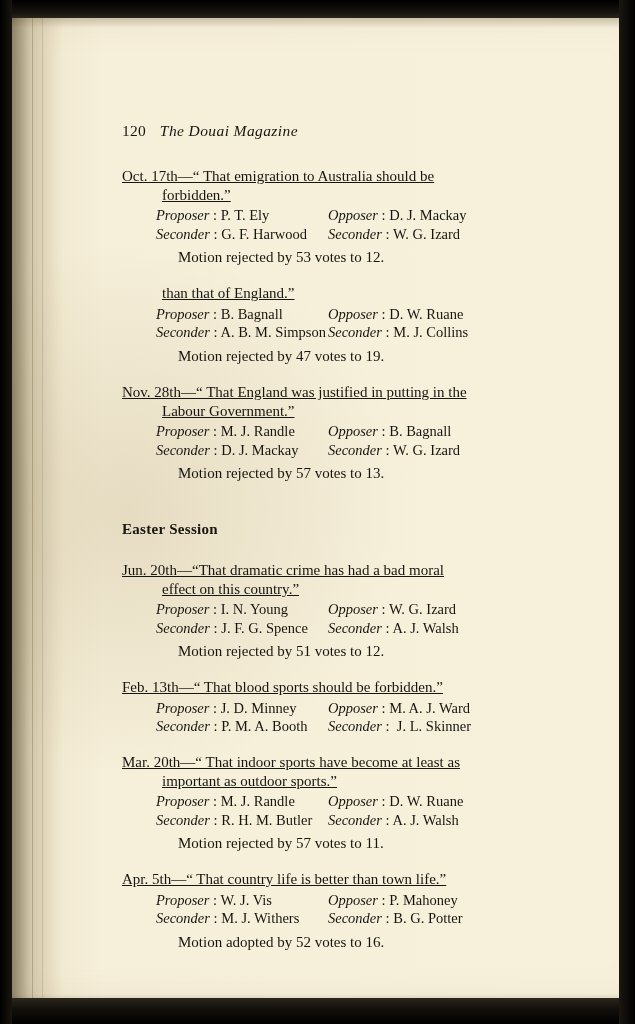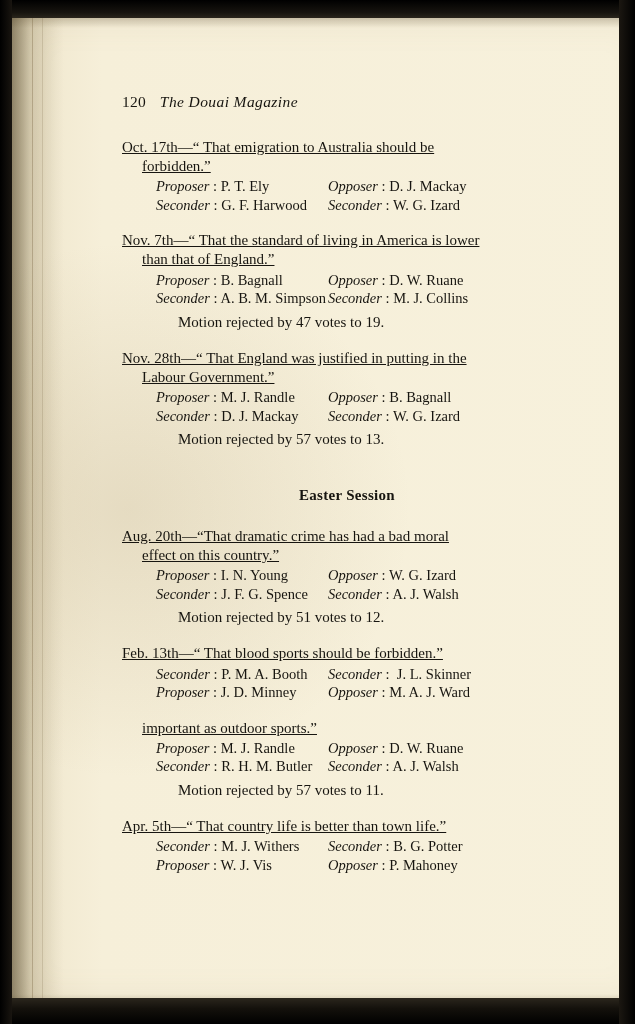--- a/index.html
+++ b/index.html
@@ -99,57 +99,58 @@
     display: flex;
     align-items: baseline;
     gap: 14px;
     margin-bottom: 26px;
     font-size: 15.5px;
   }
   .folio { letter-spacing: .2px; }
   .mag-title {
     font-style: italic;
     letter-spacing: .4px;
+    margin-top: 29px;
   }
 
   .debate {
     margin-bottom: 17px;
   }
   .motion-line {
     text-align: justify;
     text-justify: inter-word;
     margin-left: 20px;
     text-indent: -20px;
     padding-left: 0;
     font-size: 15px;
     text-decoration: underline;
   }
   .motion-line .cont {
     display: block;
     text-indent: 0;
+    margin-left: 20px;
   }
   .roles {
     margin: 1px 0 0 34px;
     font-size: 14.5px;
   }
   .role-row {
     display: flex;
     white-space: nowrap;
   }
   .role-left { width: 172px; }
   .role-right { }
   .role-label {
     font-style: italic;
   }
   .verdict {
     margin: 5px 0 0 56px;
     font-size: 15px;
   }
   .section-head {
-    text-align: center;
     font-weight: bold;
     font-size: 15px;
     margin: 36px 0 22px 0;
     letter-spacing: .3px;
   }
 </style>
 </head>
 <body>
 
 <div class="scan">
@@ -175,25 +176,25 @@
         <div class="roles">
           <div class="role-row">
             <span class="role-left"><span class="role-label">Proposer</span> : <span>P. T. Ely</span></span>
             <span class="role-right"><span class="role-label">Opposer</span> : <span>D. J. Mackay</span></span>
           </div>
           <div class="role-row">
             <span class="role-left"><span class="role-label">Seconder</span> : <span>G. F. Harwood</span></span>
             <span class="role-right"><span class="role-label">Seconder</span> : <span>W. G. Izard</span></span>
           </div>
         </div>
-      </div>
-
-      <div class="debate">
-        <div class="motion-line">
-          <span>Nov. 7th—“ That the standard of living in America is lower</span>
+        <div class="verdict">Motion rejected by 53 votes to 12.</div>
+      </div>
+
+      <div class="debate">
+        <div class="motion-line">
           <span class="cont">than that of England.”</span>
         </div>
         <div class="roles">
           <div class="role-row">
             <span class="role-left"><span class="role-label">Proposer</span> : <span>B. Bagnall</span></span>
             <span class="role-right"><span class="role-label">Opposer</span> : <span>D. W. Ruane</span></span>
           </div>
           <div class="role-row">
             <span class="role-left"><span class="role-label">Seconder</span> : <span>A. B. M. Simpson</span></span>
             <span class="role-right"><span class="role-label">Seconder</span> : <span>M. J. Collins</span></span>
@@ -217,21 +218,21 @@
             <span class="role-right"><span class="role-label">Seconder</span> : <span>W. G. Izard</span></span>
           </div>
         </div>
         <div class="verdict">Motion rejected by 57 votes to 13.</div>
       </div>
 
       <div class="section-head">Easter Session</div>
 
       <div class="debate">
         <div class="motion-line">
-          <span>Aug. 20th—“That dramatic crime has had a bad moral</span>
+          <span>Jun. 20th—“That dramatic crime has had a bad moral</span>
           <span class="cont">effect on this country.”</span>
         </div>
         <div class="roles">
           <div class="role-row">
             <span class="role-left"><span class="role-label">Proposer</span> : <span>I. N. Young</span></span>
             <span class="role-right"><span class="role-label">Opposer</span> : <span>W. G. Izard</span></span>
           </div>
           <div class="role-row">
             <span class="role-left"><span class="role-label">Seconder</span> : <span>J. F. G. Spence</span></span>
             <span class="role-right"><span class="role-label">Seconder</span> : <span>A. J. Walsh</span></span>
@@ -239,32 +240,33 @@
         </div>
         <div class="verdict">Motion rejected by 51 votes to 12.</div>
       </div>
 
       <div class="debate">
         <div class="motion-line">
           <span>Feb. 13th—“ That blood sports should be forbidden.”</span>
         </div>
         <div class="roles">
           <div class="role-row">
+            <span class="role-left"><span class="role-label">Proposer</span> : <span>J. D. Minney</span></span>
+            <span class="role-right"><span class="role-label">Opposer</span> : <span>M. A. J. Ward</span></span>
+          </div>
+          <div class="role-row">
             <span class="role-left"><span class="role-label">Seconder</span> : <span>P. M. A. Booth</span></span>
             <span class="role-right"><span class="role-label">Seconder</span> : &nbsp;<span>J. L. Skinner</span></span>
           </div>
-          <div class="role-row">
-            <span class="role-left"><span class="role-label">Proposer</span> : <span>J. D. Minney</span></span>
-            <span class="role-right"><span class="role-label">Opposer</span> : <span>M. A. J. Ward</span></span>
-          </div>
-        </div>
-      </div>
-
-      <div class="debate">
-        <div class="motion-line">
+        </div>
+      </div>
+
+      <div class="debate">
+        <div class="motion-line">
+          <span>Mar. 20th—“ That indoor sports have become at least as</span>
           <span class="cont">important as outdoor sports.”</span>
         </div>
         <div class="roles">
           <div class="role-row">
             <span class="role-left"><span class="role-label">Proposer</span> : <span>M. J. Randle</span></span>
             <span class="role-right"><span class="role-label">Opposer</span> : <span>D. W. Ruane</span></span>
           </div>
           <div class="role-row">
             <span class="role-left"><span class="role-label">Seconder</span> : <span>R. H. M. Butler</span></span>
             <span class="role-right"><span class="role-label">Seconder</span> : <span>A. J. Walsh</span></span>
@@ -272,28 +274,29 @@
         </div>
         <div class="verdict">Motion rejected by 57 votes to 11.</div>
       </div>
 
       <div class="debate">
         <div class="motion-line">
           <span>Apr. 5th—“ That country life is better than town life.”</span>
         </div>
         <div class="roles">
           <div class="role-row">
+            <span class="role-left"><span class="role-label">Proposer</span> : <span>W. J. Vis</span></span>
+            <span class="role-right"><span class="role-label">Opposer</span> : <span>P. Mahoney</span></span>
+          </div>
+          <div class="role-row">
             <span class="role-left"><span class="role-label">Seconder</span> : <span>M. J. Withers</span></span>
             <span class="role-right"><span class="role-label">Seconder</span> : <span>B. G. Potter</span></span>
           </div>
-          <div class="role-row">
-            <span class="role-left"><span class="role-label">Proposer</span> : <span>W. J. Vis</span></span>
-            <span class="role-right"><span class="role-label">Opposer</span> : <span>P. Mahoney</span></span>
-          </div>
-        </div>
+        </div>
+        <div class="verdict">Motion adopted by 52 votes to 16.</div>
       </div>
 
     </div>
   </div>
 
   <div class="edge-top"></div>
   <div class="edge-bottom"></div>
   <div class="edge-left"></div>
   <div class="edge-right"></div>
 </div>

